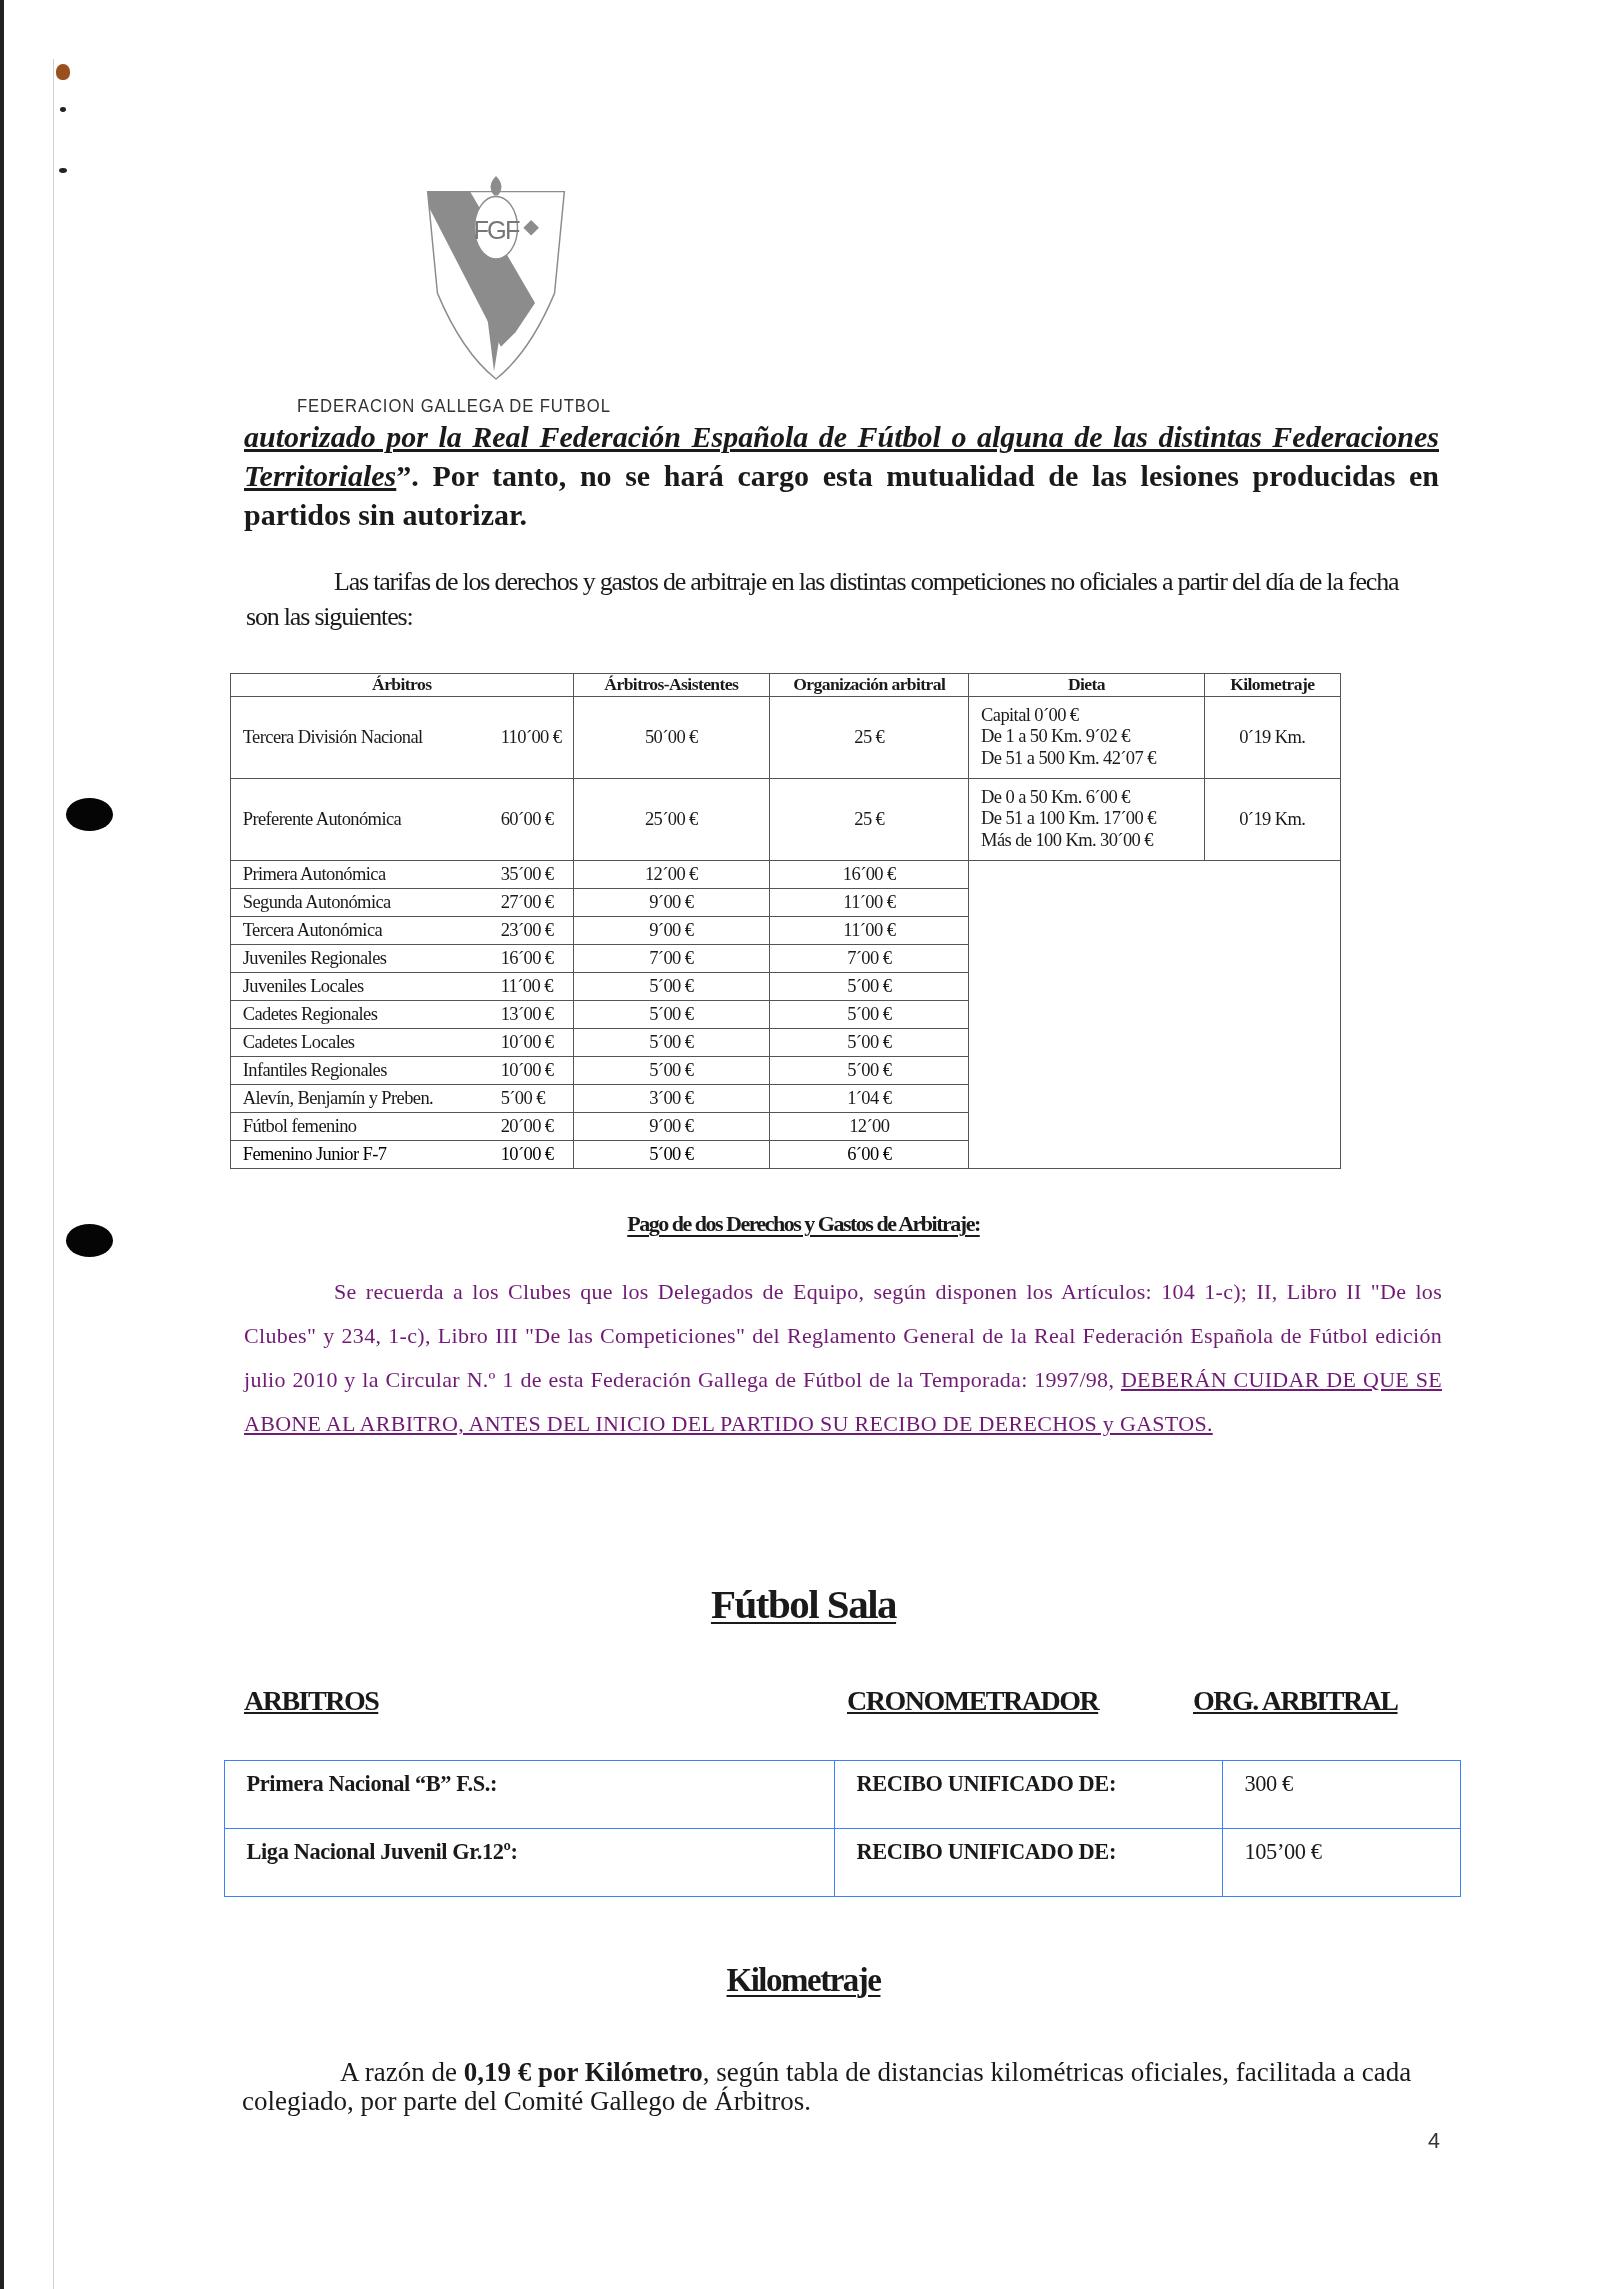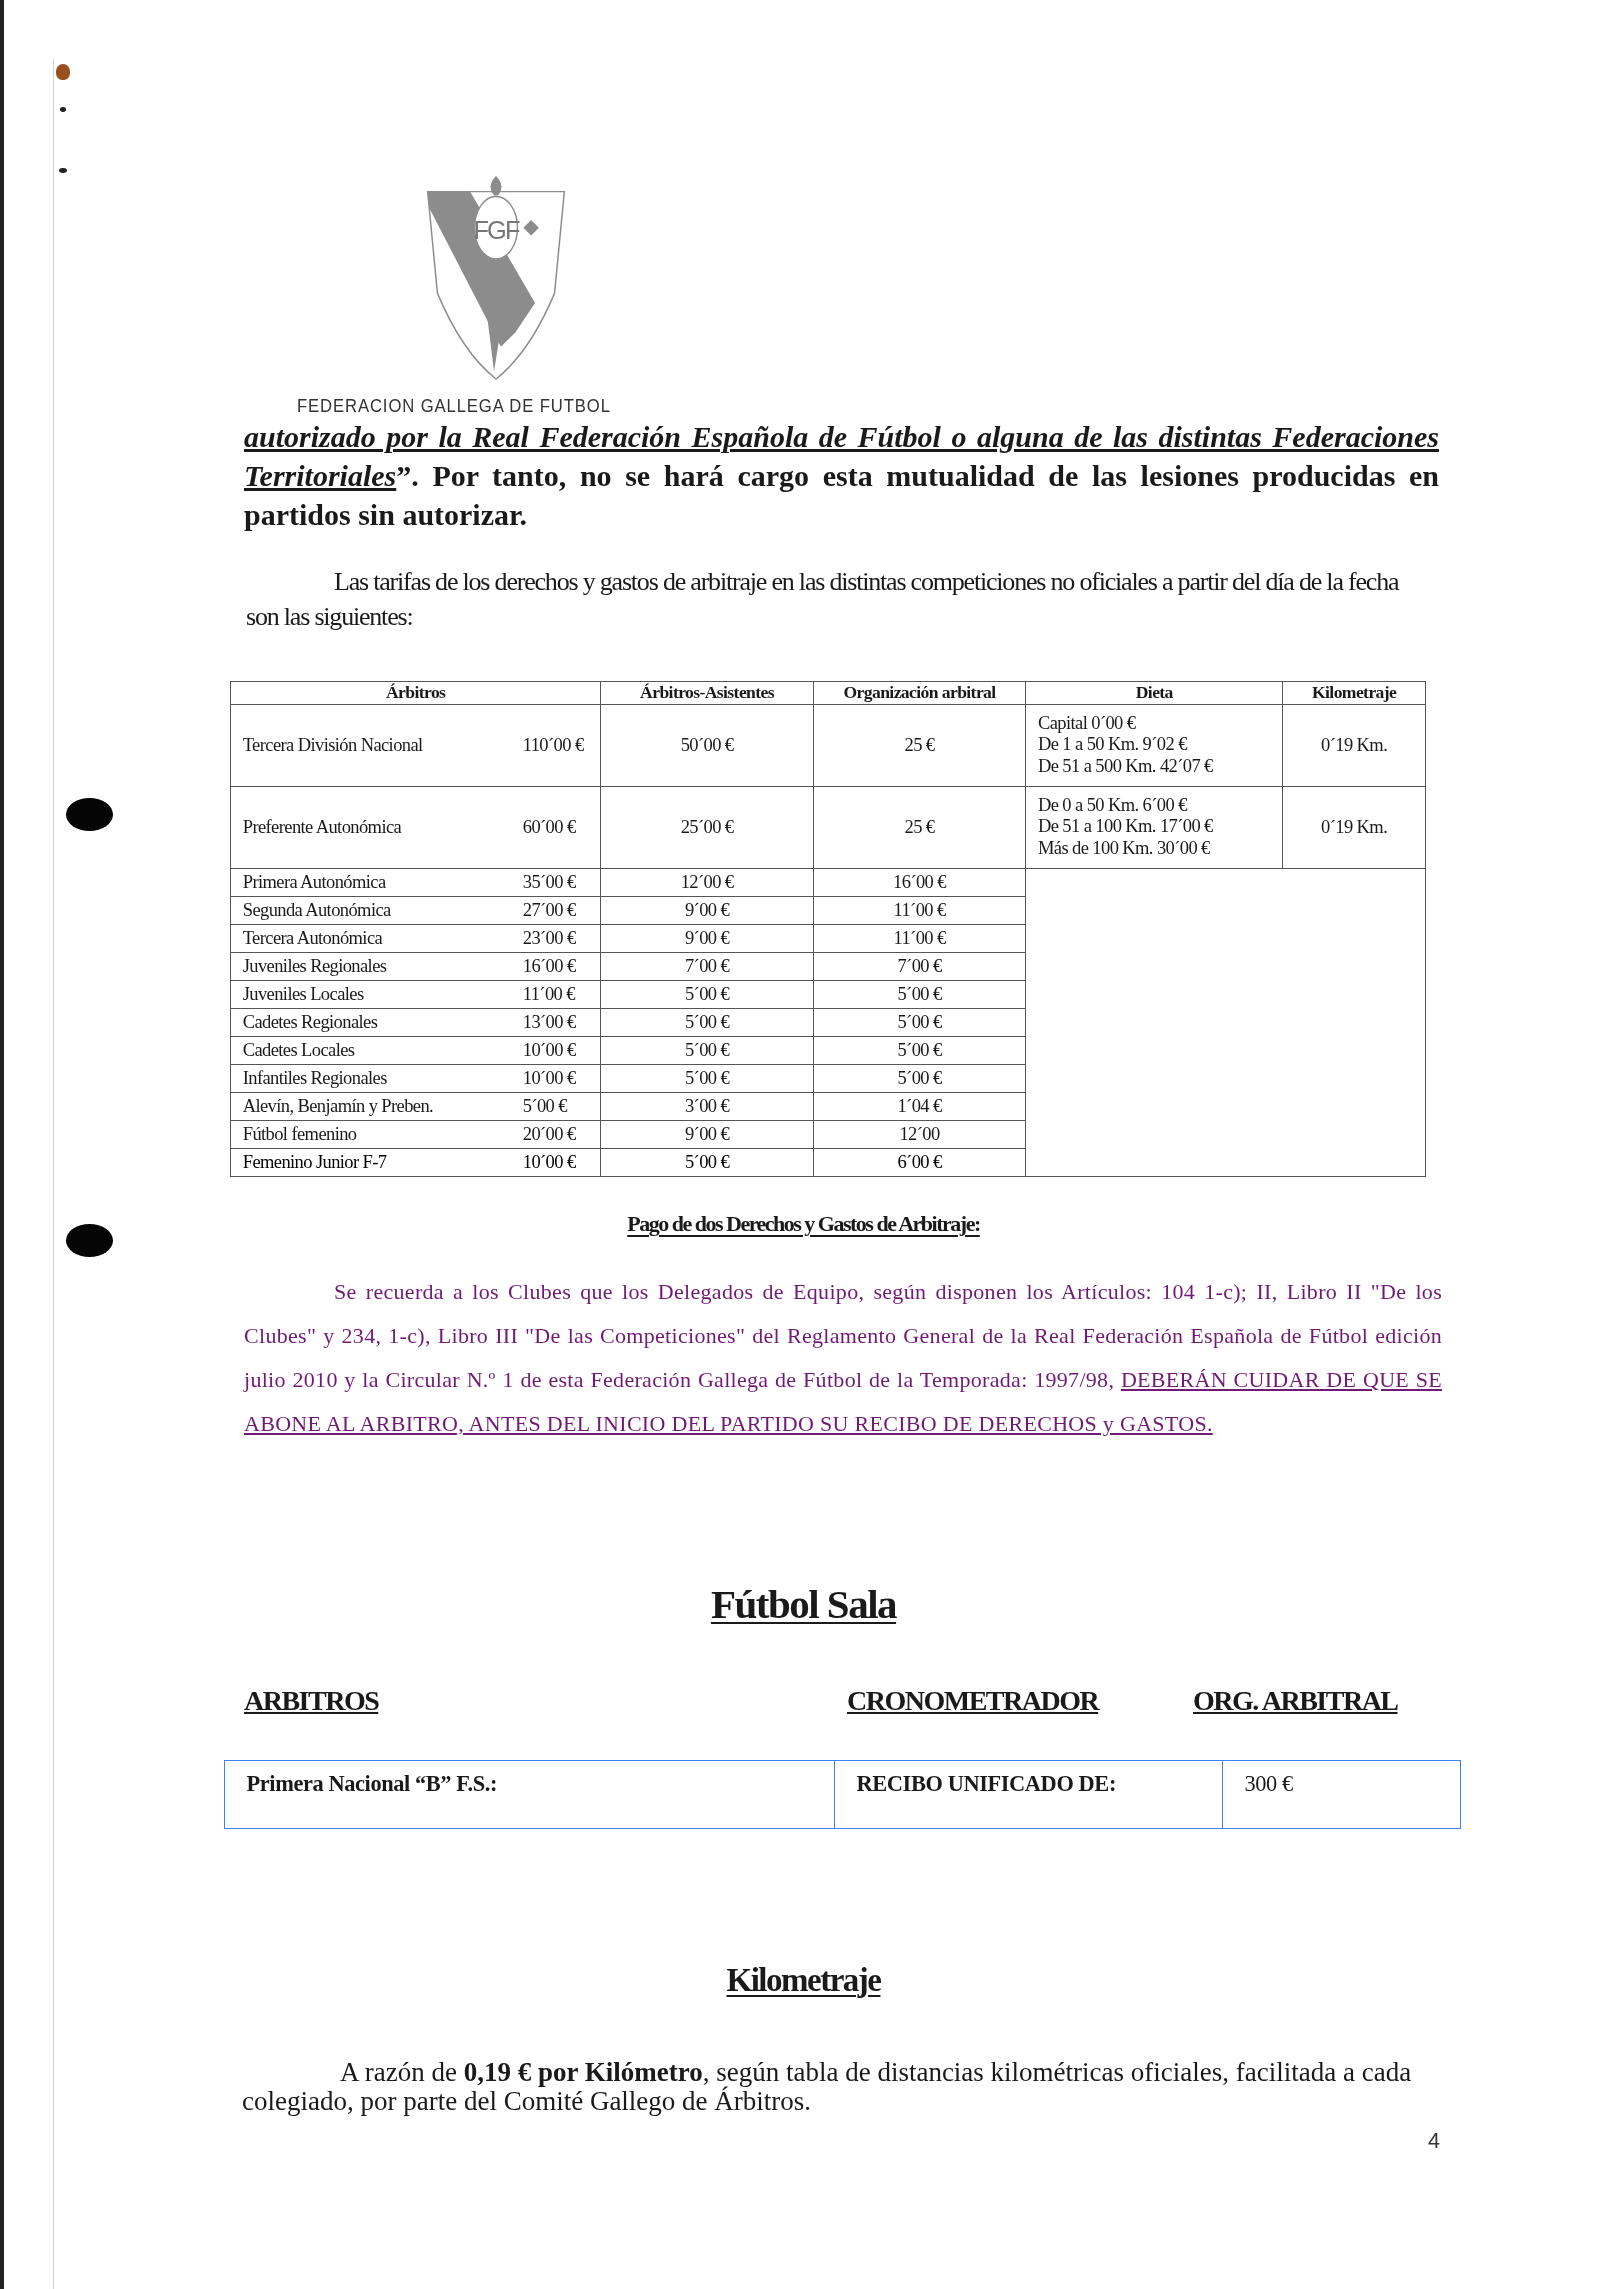--- a/index.html
+++ b/index.html
@@ -14,21 +14,21 @@
 
   .logo { position: absolute; left: 408px; top: 176px; width: 176px; height: 205px; }
   .org-name { position: absolute; left: 297px; top: 395px; font-family: "Liberation Sans", sans-serif; font-size: 18.5px; letter-spacing: 1px; color: #333; transform: scaleX(0.9); transform-origin: left; }
 
   .intro { position: absolute; left: 244px; top: 417px; width: 1195px; font-size: 30px; font-weight: bold; line-height: 39px; text-align: justify; }
   .intro .uline { font-style: italic; text-decoration: underline; }
 
   .tarifas { position: absolute; left: 246px; top: 564px; width: 1190px; font-size: 26px; line-height: 35px; letter-spacing: -1.2px; }
   .tarifas .indent { padding-left: 88px; }
 
-  table.rates { position: absolute; left: 230px; top: 673px; width: 1196px; border-collapse: collapse; font-size: 18.5px; letter-spacing: -0.6px; margin-top: 8px; }
+  table.rates { position: absolute; left: 230px; top: 673px; width: 1111px; border-collapse: collapse; font-size: 18.5px; letter-spacing: -0.6px; }
   table.rates td, table.rates th { border: 1.5px solid #555; padding: 0 5.9px; height: 28px; font-weight: normal; }
   table.rates th { font-weight: bold; height: 19.5px; font-size: 17.6px; text-align: center; line-height: 17.6px; }
   table.rates .cat { text-align: left; width: 283px; border-right: none; padding-left: 11.7px; }
   table.rates .ref { text-align: left; width: 83px; border-left: none; }
   table.rates .ctr { text-align: center; }
   table.rates .c-asist { width: 210px; }
   table.rates .c-org { width: 210px; }
   table.rates .c-dieta { width: 254px; text-align: left; line-height: 21.5px; padding: 0 11.7px; }
   table.rates .c-km { width: 141px; text-align: center; }
   table.rates tr.tall td { height: 82px; }
@@ -201,20 +201,25 @@
 <div class="sala-col" style="left:847px;">CRONOMETRADOR</div>
 <div class="sala-col" style="left:1193px;">ORG. ARBITRAL</div>
 
 <table class="sala">
   <tbody>
       <tr>
     <td class="c1">Primera Nacional “B” F.S.:</td>
     <td class="c2">RECIBO UNIFICADO DE:</td>
     <td class="c3">300 €</td>
   </tr>
+  <tr>
+    <td class="c1">Liga Nacional Juvenil Gr.12º:</td>
+    <td class="c2">RECIBO UNIFICADO DE:</td>
+    <td class="c3">105’00 €</td>
+  </tr>
 </tbody>
   </table>
 
 <div class="h-center h-km">Kilometraje</div>
 <div class="km-text"><span class="indent"></span><span>A razón de </span><b>0,19 € por Kilómetro</b><span>, según tabla de distancias kilométricas oficiales, facilitada a cada colegiado, por parte del Comité Gallego de Árbitros.</span></div>
 
 <div class="page-num">4</div>
 
 
 </body></html>

